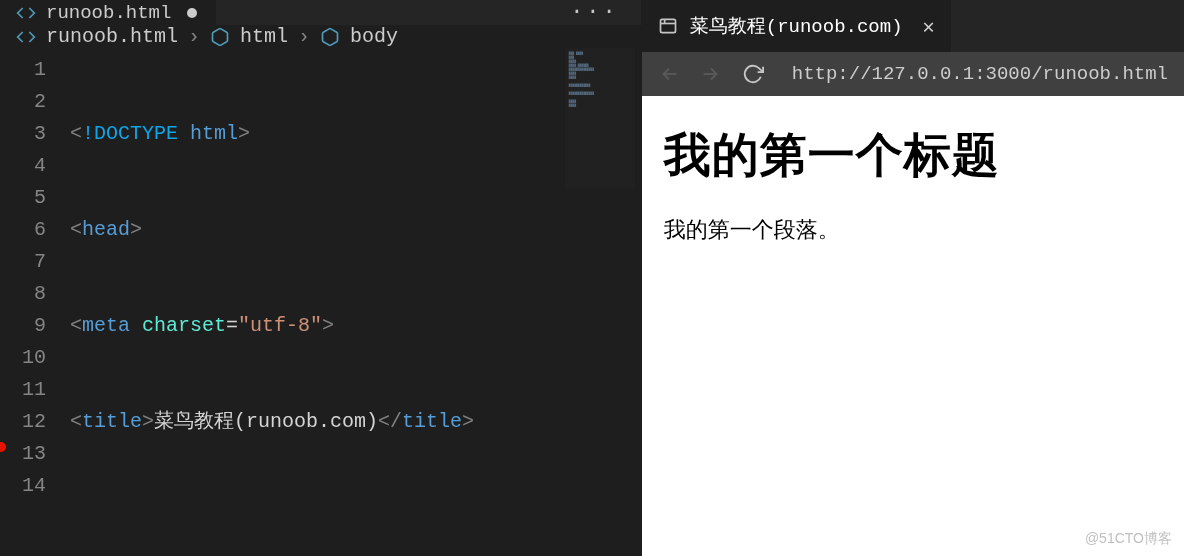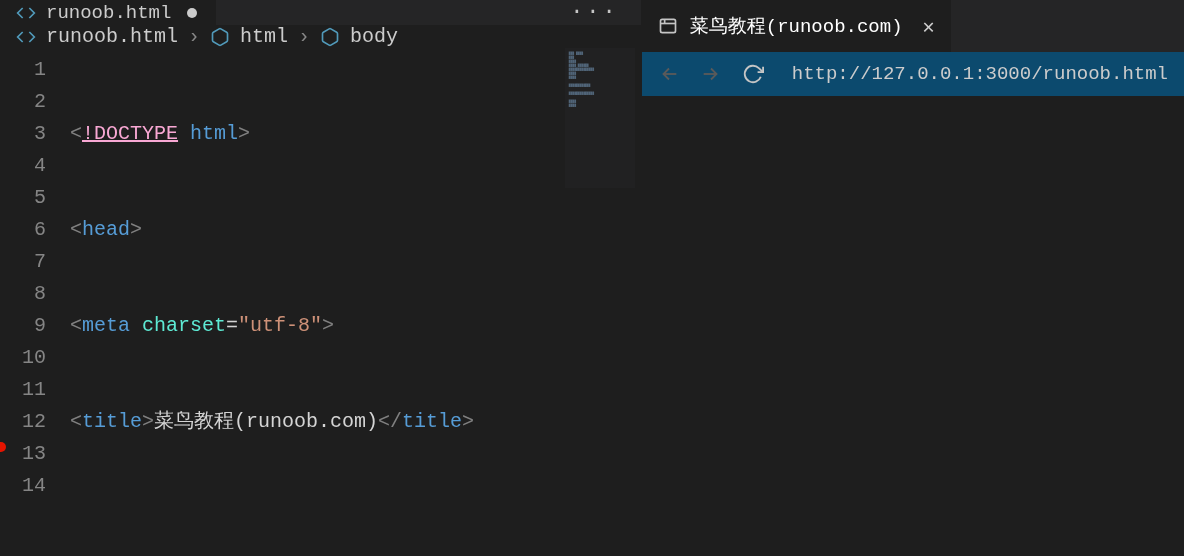--- a/index.html
+++ b/index.html
@@ -91,21 +91,21 @@
   height: 140px;
   background: #252526;
   opacity: 0.55;
   font-size: 3px;
   line-height: 4px;
   color: #7a9ec2;
   padding: 4px;
   overflow: hidden;
   white-space: pre;
 }
-.c-doctype { color: #f9a8d4; text-decoration: underline; }
+.c-doctype { color: #0ea5e9; }
 .c-bracket { color: #808080; }
 .c-tag { color: #569cd6; }
 .c-attr { color: #5eead4; }
 .c-eq { color: #d4d4d4; }
 .c-str { color: #ce9178; }
 .c-text { color: #d4d4d4; }
 
 .preview-pane {
   flex: 1;
   height: 100%;
@@ -127,21 +127,21 @@
   align-items: center;
   padding: 0 16px;
   gap: 12px;
   font-size: 19px;
   color: #ffffff;
 }
 .preview-tab .pv-icon { color: #c5c5c5; display: flex; }
 .close-x { color: #cccccc; font-size: 20px; margin-left: 8px; cursor: pointer; }
 .nav-bar {
   height: 44px;
-  background: #0c4a6e;
+  background: #404040;
   display: flex;
   align-items: center;
   padding: 0 16px;
   gap: 20px;
 }
 .nav-btn { color: #c5c5c5; display: flex; cursor: pointer; }
 .nav-btn.disabled { color: #5a5a5a; cursor: default; }
 .url-text { color: #cccccc; font-size: 19px; margin-left: 8px; }
 .preview-content {
   flex: 1;
@@ -283,13 +283,18 @@
         </svg>
     </span>
     <span class="nav-btn">
       <svg width="22" height="22" viewBox="0 0 24 24" fill="none" stroke="currentColor" stroke-width="2">
           <polyline points="23 4 23 10 17 10"></polyline>
           <path d="M20.49 15a9 9 0 1 1-2.12-9.36L23 10"></path>
         </svg>
     </span>
     <span class="url-text">http://127.0.0.1:3000/runoob.html</span>
   </div>
+  <div class="preview-content">
+    <h1>我的第一个标题</h1>
+    <p>我的第一个段落。</p>
+    <div class="watermark">@51CTO博客</div>
+  </div>
 </div>
 
 </body></html>

